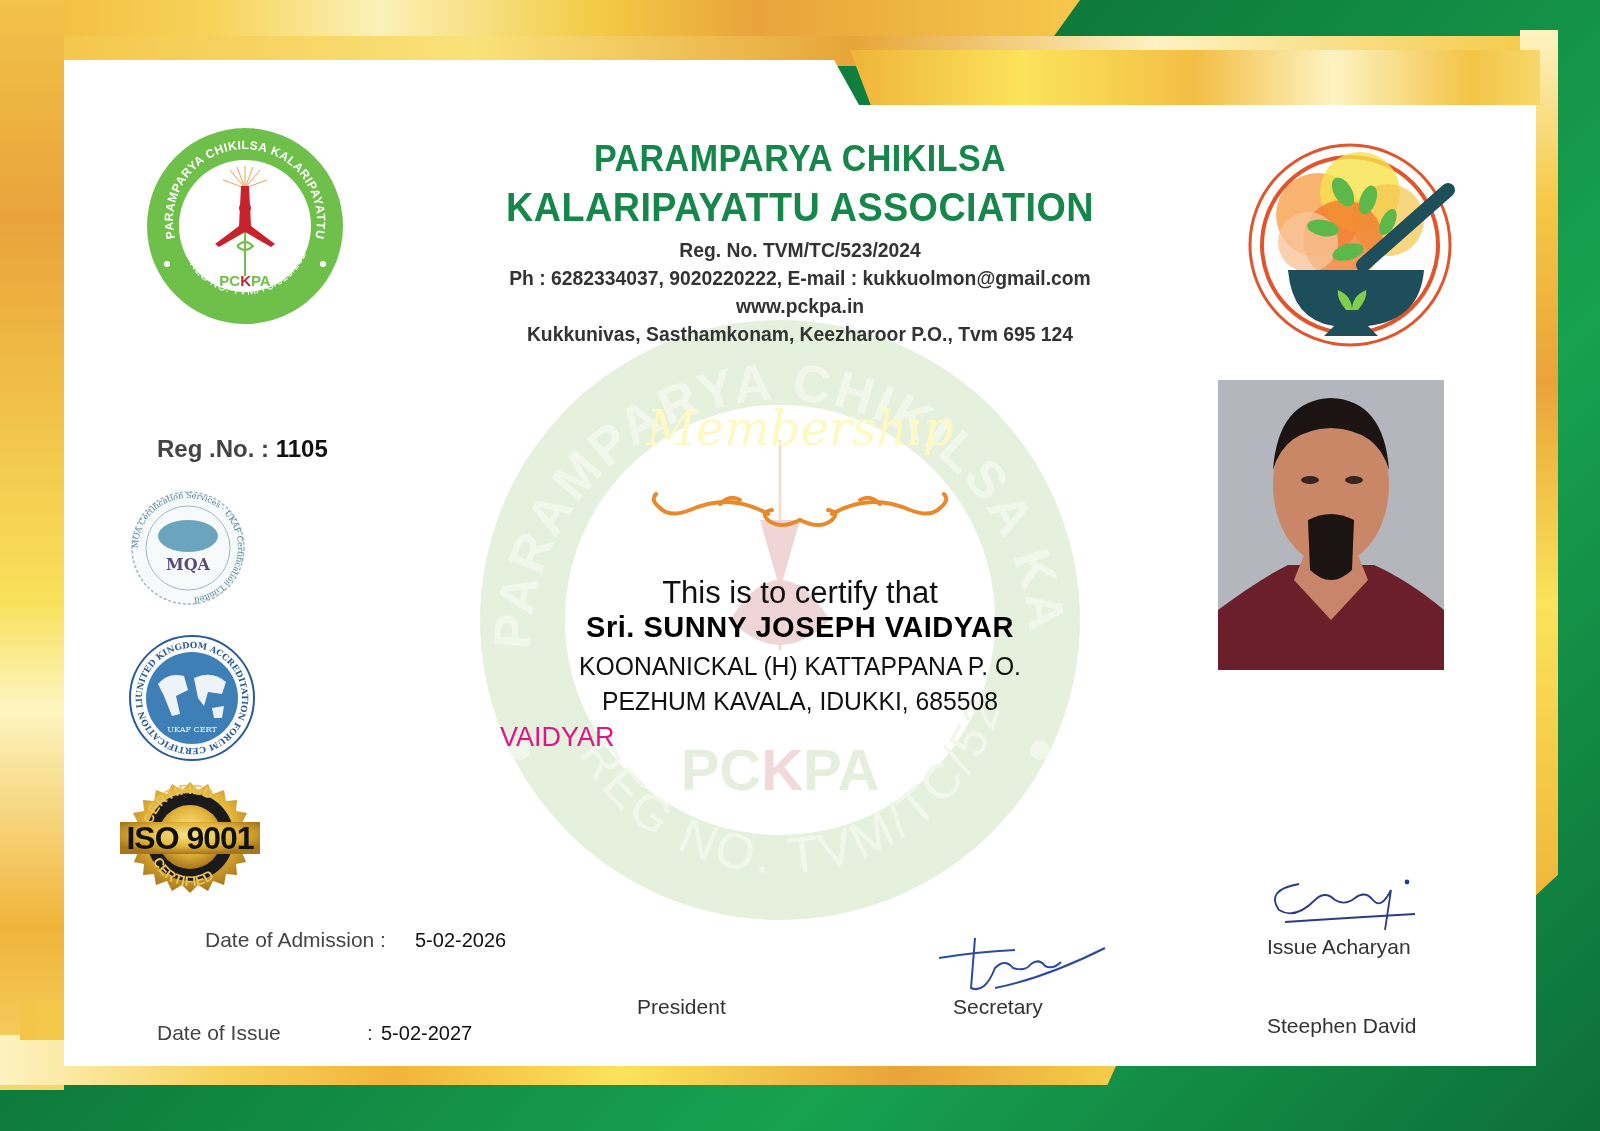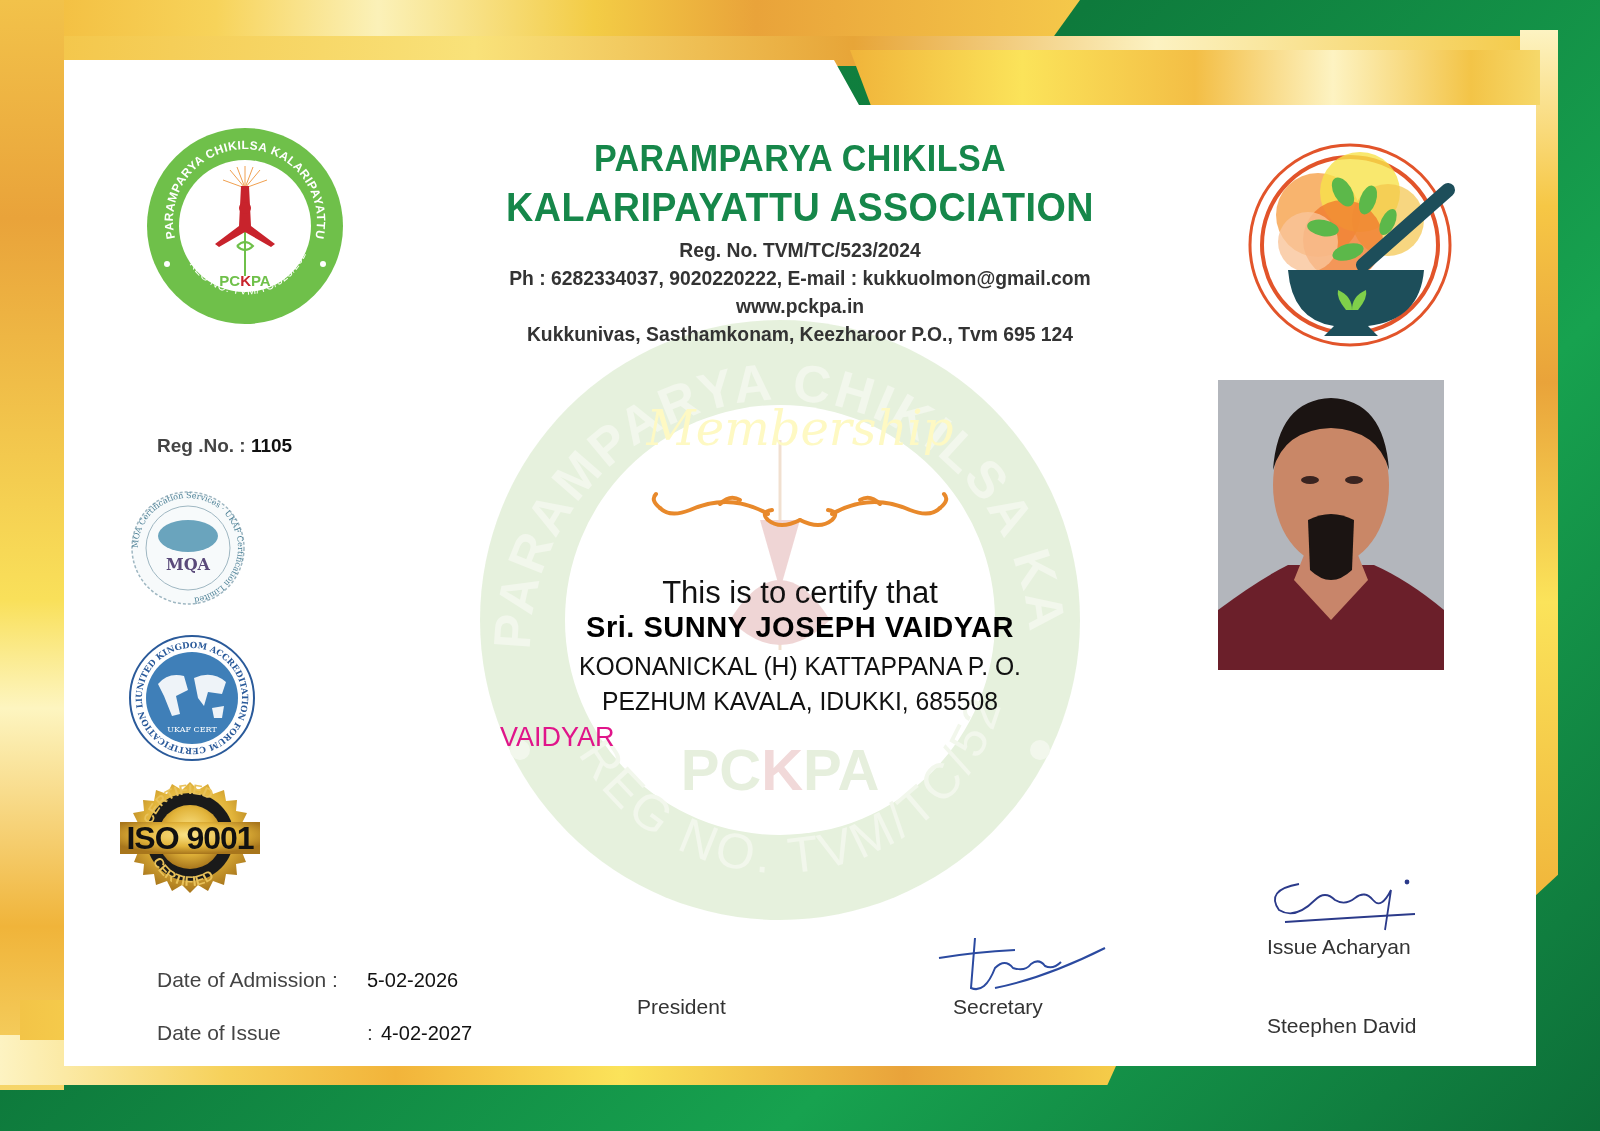--- a/index.html
+++ b/index.html
@@ -26,21 +26,21 @@
   .watermark { position:absolute; left:430px; top:290px; width:700px; height:640px; }
   .watermark svg { width:100%; height:100%; }
 
   .abs { position:absolute; }
   .title1 { left:400px; top:138px; width:800px; text-align:center; font-weight:bold; font-size:37px; color:#16874a; letter-spacing:0.5px; transform:scaleX(0.92); }
   .title2 { left:400px; top:184px; width:800px; text-align:center; font-weight:bold; font-size:41px; color:#16874a; letter-spacing:0.5px; transform:scaleX(0.92); }
   .info { left:380px; width:840px; text-align:center; font-weight:bold; font-size:21px; color:#333; transform:scaleX(0.92); }
   .logo-left { left:145px; top:126px; width:200px; height:200px; }
   .logo-right { left:1248px; top:130px; width:220px; height:230px; }
   .photo { left:1218px; top:380px; width:226px; height:290px; background:linear-gradient(180deg,#b9bcc2 0%,#aeb1b7 60%,#a7a9ae 100%); overflow:hidden; }
-  .regno { left:157px; top:435px; font-size:19px; color:#444; font-weight:bold; }
+  .regno { left:157px; top:435px; font-size:24px; color:#444; font-weight:bold; }
   .regno span { color:#111; }
   .badge { position:absolute; }
   .membership { left:560px; top:400px; width:480px; text-align:center; font-family:"DejaVu Serif", serif; font-style:italic; font-size:48px; color:#fef9c3; }
   .flourish { left:640px; top:490px; width:320px; height:46px; }
   .certify { left:530px; top:575px; width:540px; text-align:center; font-size:31px; color:#111; }
   .name { left:500px; top:611px; width:600px; text-align:center; font-size:29px; font-weight:900; color:#000000; letter-spacing:0.5px; }
   .addr { left:500px; width:600px; text-align:center; font-size:26px; color:#111; transform:scaleX(0.95); }
   .role { left:500px; top:722px; width:600px; text-align:left; font-size:27px; color:#e0158a; }
   .dates { left:157px; font-size:21px; color:#444; }
   .dates .lab { display:inline-block; width:210px; }
@@ -226,25 +226,25 @@
     </g>
   </svg>
 </div>
 
 <div class="abs certify">This is to certify that</div>
 <div class="abs name">Sri. SUNNY JOSEPH VAIDYAR</div>
 <div class="abs addr" style="top:651px;">KOONANICKAL (H) KATTAPPANA P. O.</div>
 <div class="abs addr" style="top:686px;">PEZHUM KAVALA, IDUKKI, 685508</div>
 <div class="abs role">VAIDYAR</div>
 
-<div class="abs dates" style="top:968px;">
+<div class="abs dates" style="top:928px;margin-left:48px;">
   <span class="lab">Date of Admission :</span><span class="val">5-02-2026</span>
 </div>
 <div class="abs dates" style="top:1021px;">
-  <span class="lab" style="width:210px; position:relative;"><span>Date of Issue</span><span style="position:absolute; left:210px;">:</span></span><span class="val" style="margin-left:14px;">4-02-2027</span>
+  <span class="lab" style="width:210px; position:relative;"><span>Date of Issue</span><span style="position:absolute; left:210px;">:</span></span><span class="val" style="margin-left:14px;">5-02-2027</span>
 </div>
 
 <div class="abs sig-label" style="left:637px; top:995px;">President</div>
 
 <div class="sig" style="left:935px; top:928px; width:180px; height:70px;">
   <svg viewBox="0 0 180 70" width="180" height="70">
     <g fill="none" stroke="#2b4aa0" stroke-width="2">
       <path d="M4 30 Q40 24 80 22"></path>
       <path d="M40 10 L36 60 Q50 66 60 40 Q70 30 78 40 Q90 44 96 36 Q104 30 110 38 Q118 42 126 34"></path>
       <path d="M60 60 Q110 50 170 20"></path>

